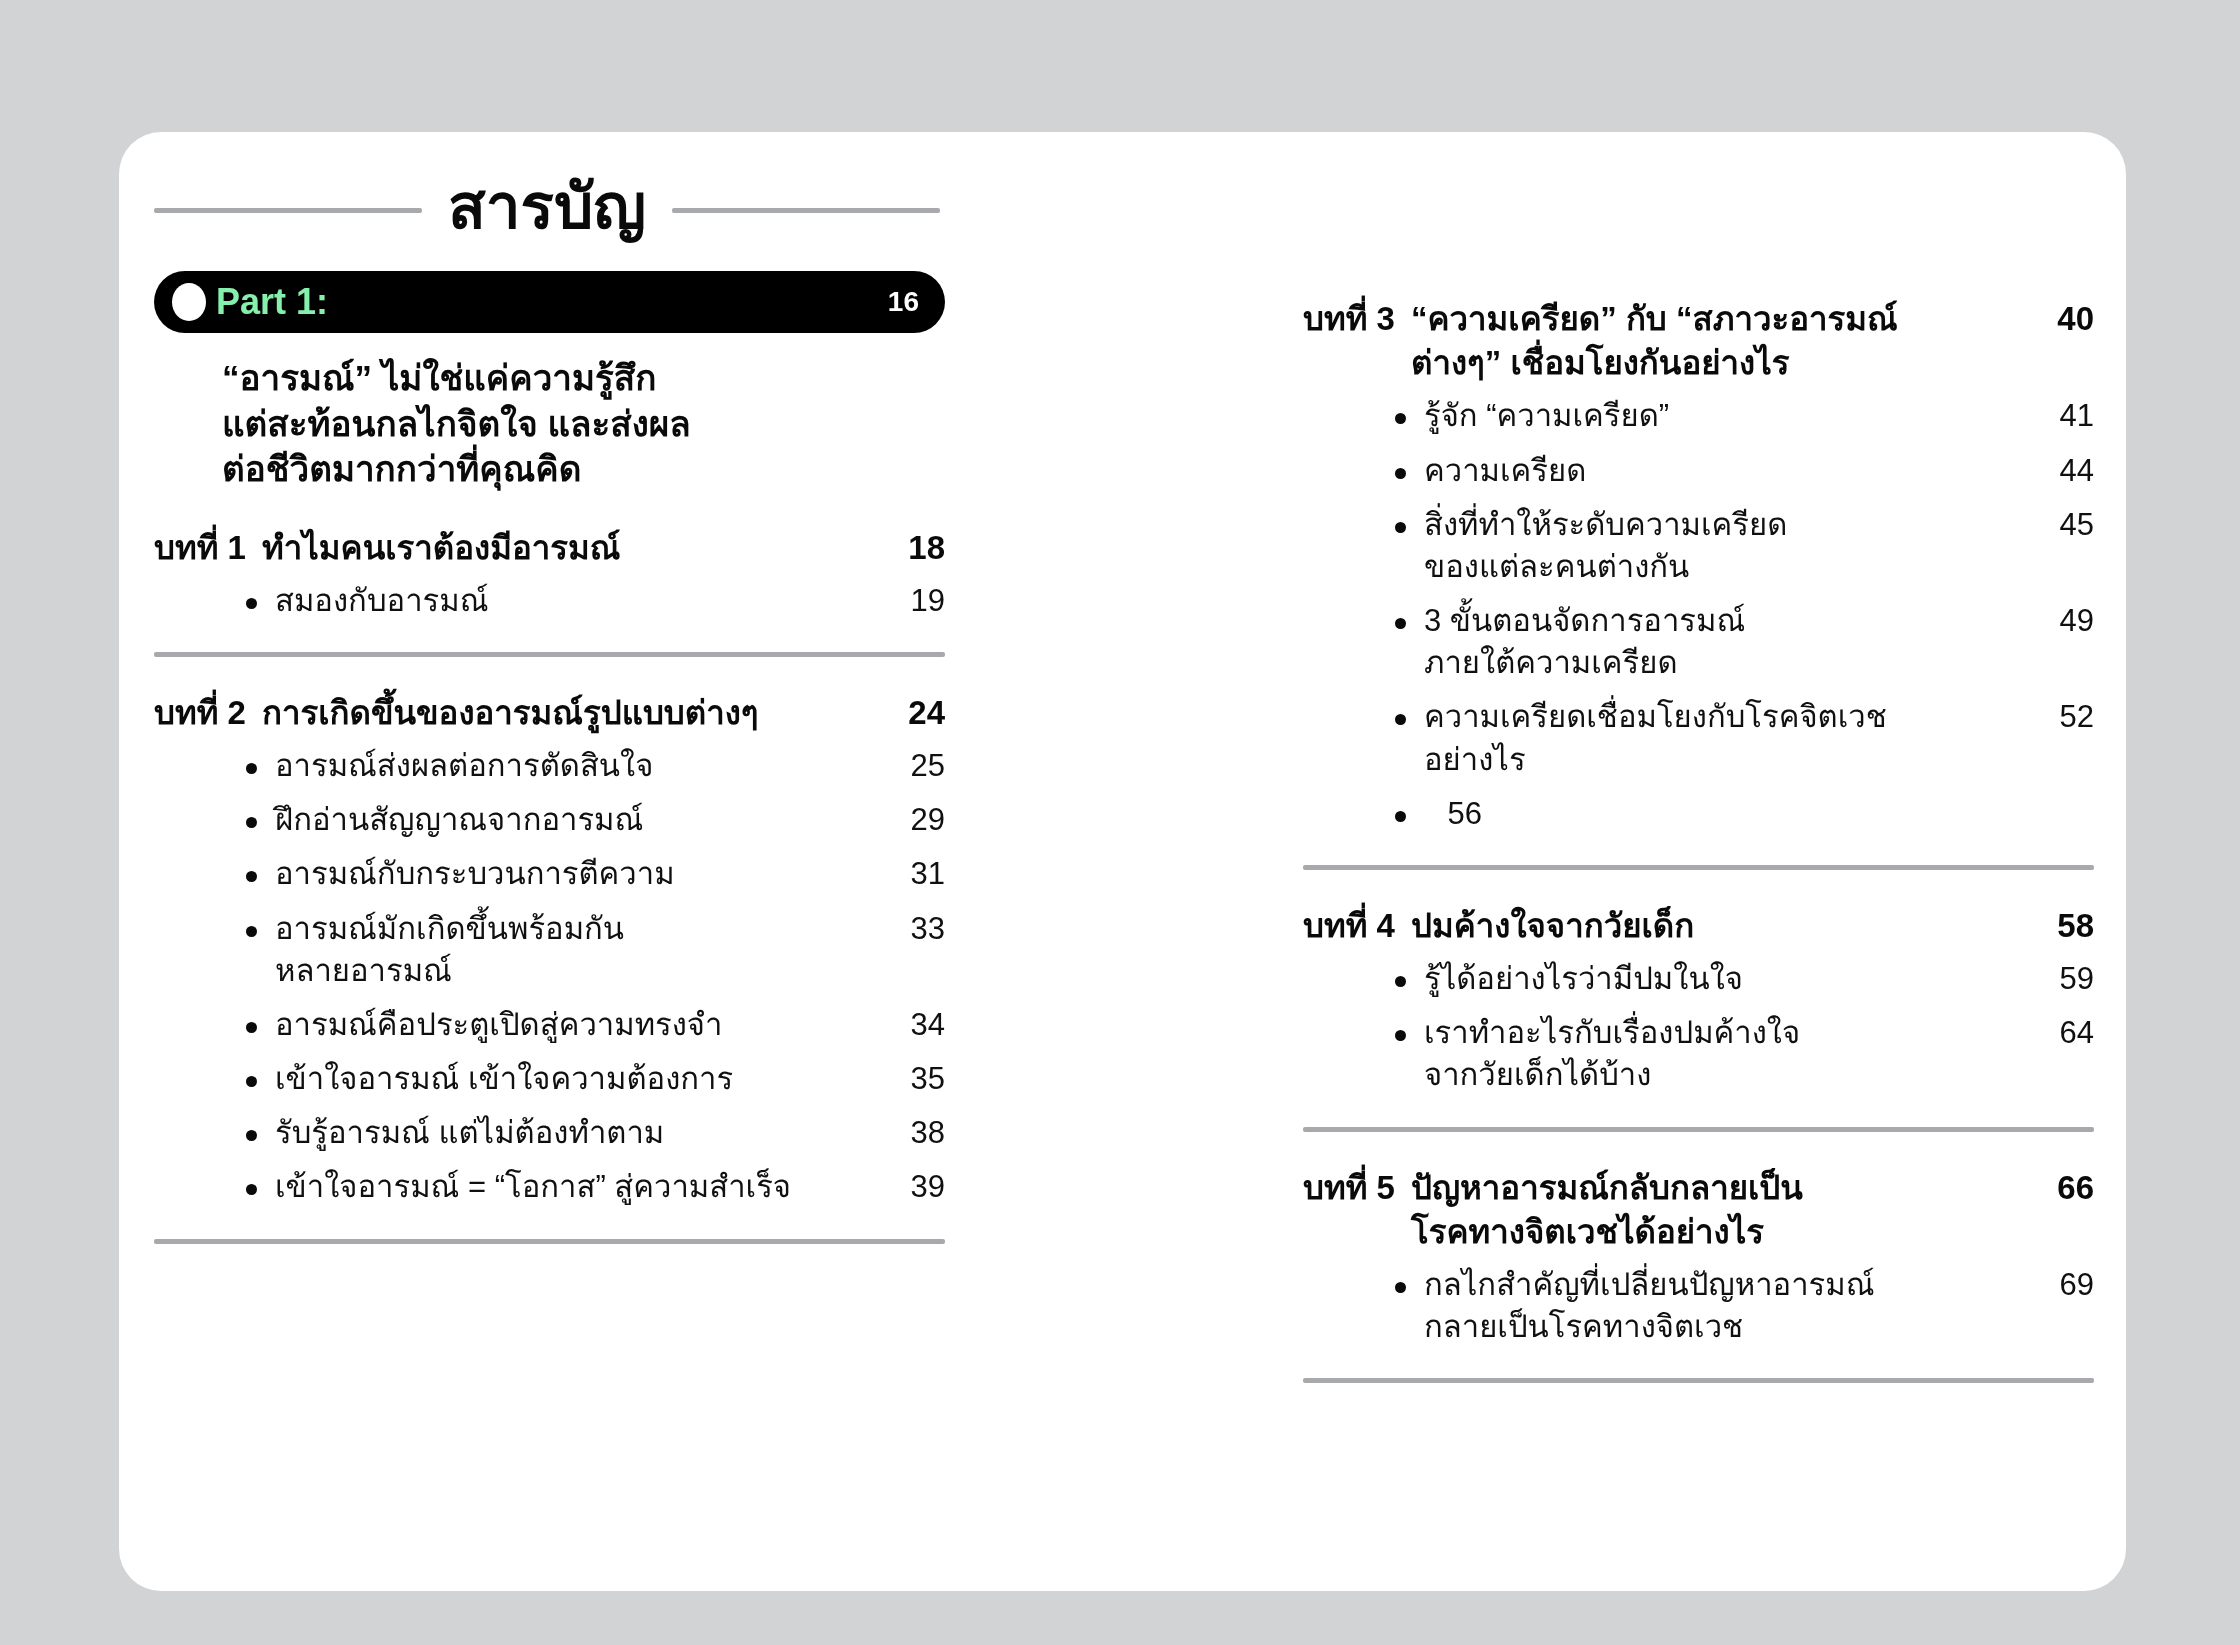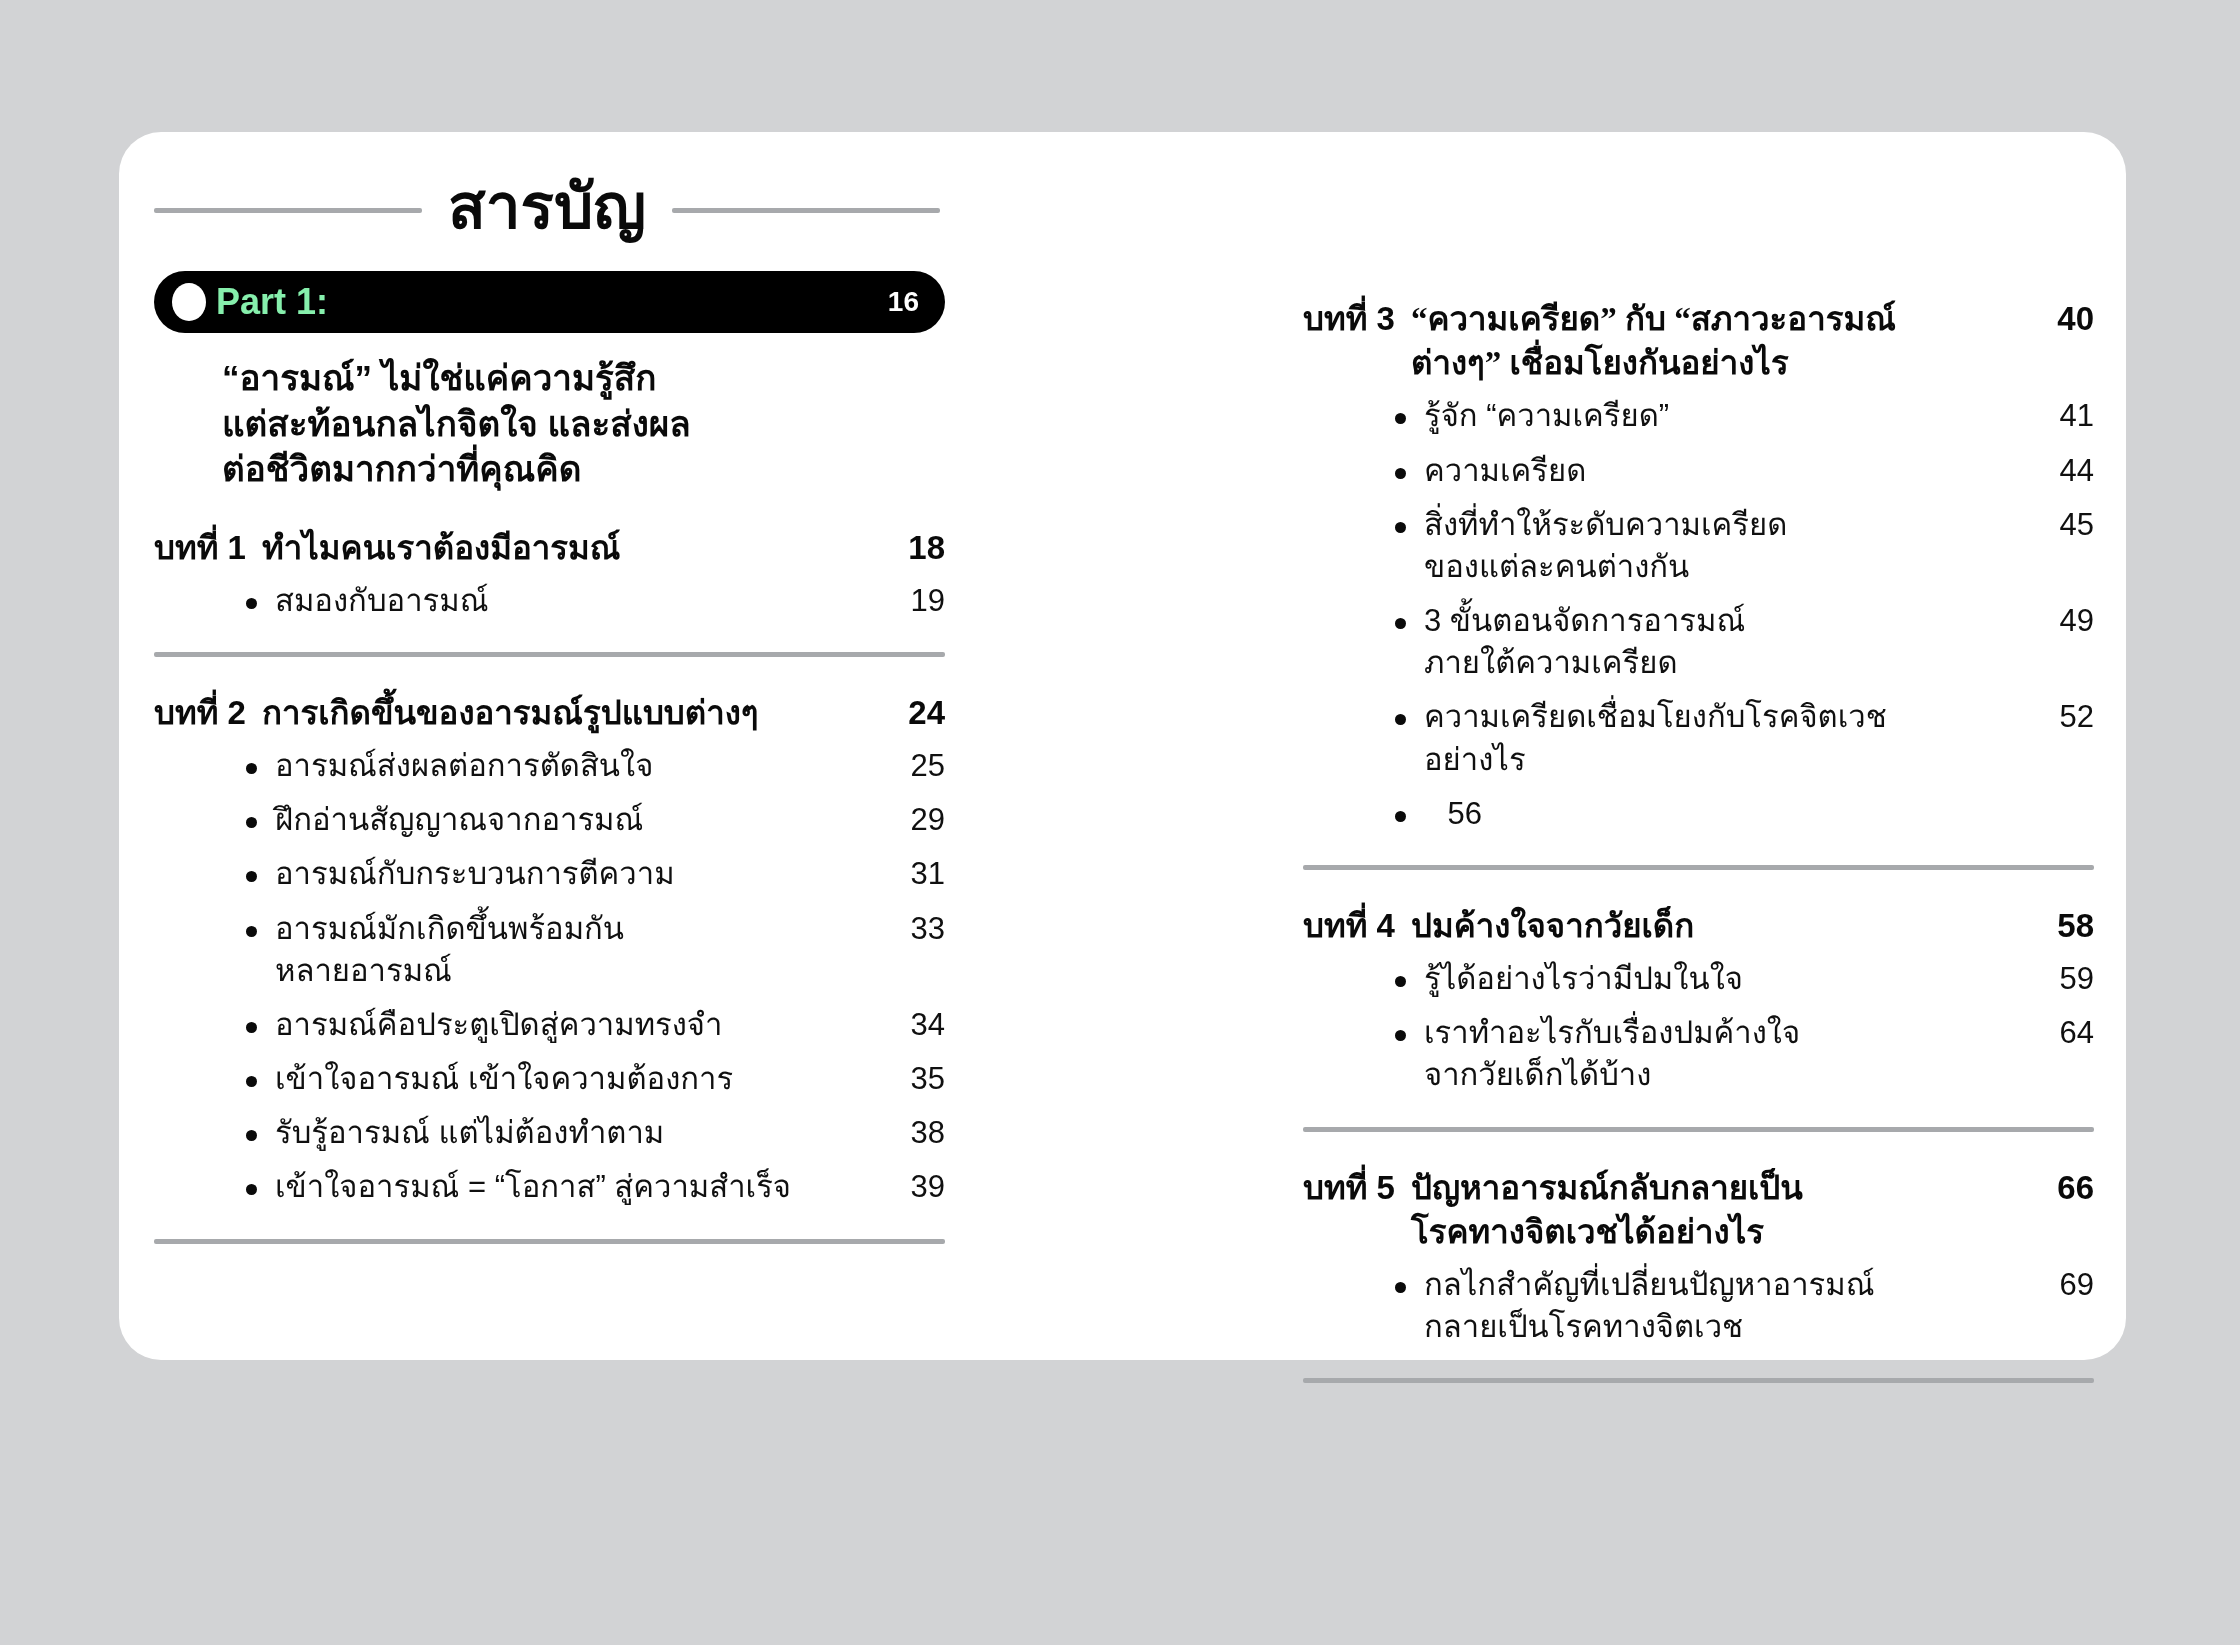--- a/index.html
+++ b/index.html
@@ -13,21 +13,21 @@
     font-family: "Liberation Sans", "DejaVu Sans", sans-serif;
     overflow: hidden;
   }
 
   
   .page-card {
     position: absolute;
     left: 119px;
     top: 132px;
     width: 2007px;
-    height: 1228px;
+    height: 1459px;
     background: #ffffff;
     border-radius: 42px;
     box-sizing: border-box;
   }
 
   
   .toc-header {
     position: absolute;
     left: 35px;
     top: 36px;
@@ -126,21 +126,21 @@
   }
   .chapter-no {
     flex: 0 0 auto;
     white-space: nowrap;
     padding-right: 16px;
   }
   .chapter-title {
     flex: 1 1 auto;
     padding-right: 16px;
   }
-  .chapter-title .ln { display: block; font-family: Liberation Serif, serif; }
+  .chapter-title .ln { display: block; }
   .chapter-page {
     flex: 0 0 58px;
     text-align: right;
     white-space: nowrap;
   }
 
   
   .sub-list {
     list-style: none;
     margin: 10px 0 0 0;

